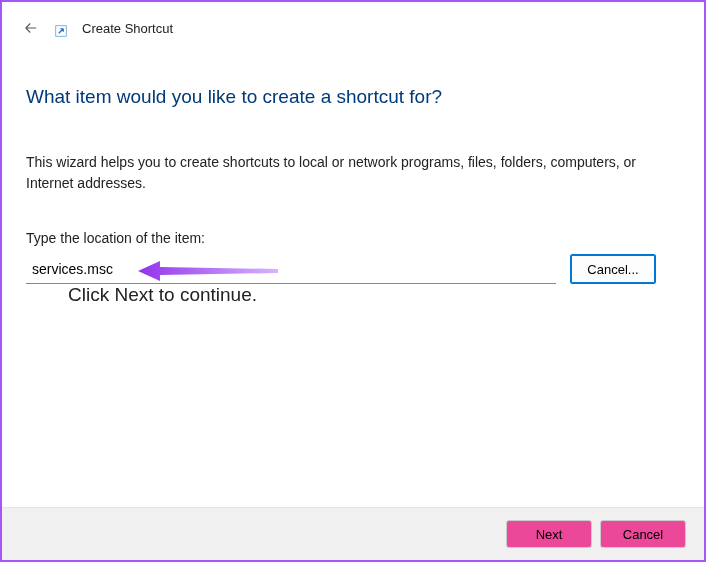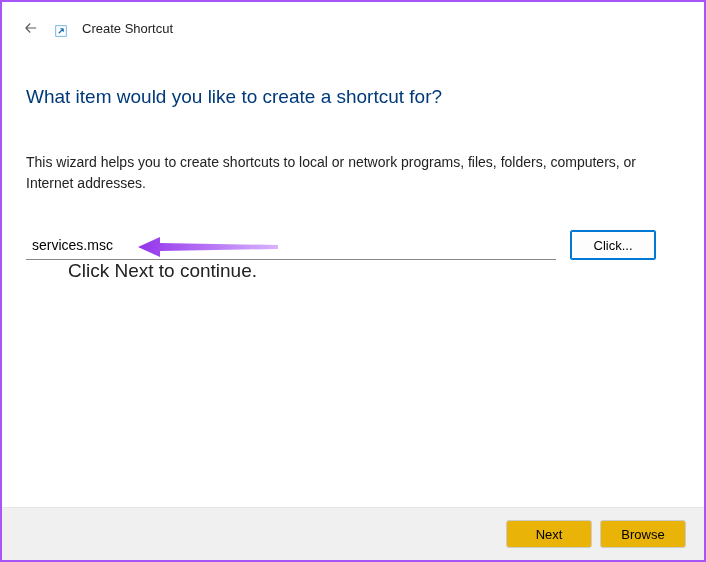--- a/index.html
+++ b/index.html
@@ -115,21 +115,21 @@
       background: #f0f0f0;
       border-top: 1px solid #e5e5e5;
       padding: 12px 18px;
       display: flex;
       justify-content: flex-end;
       gap: 8px;
     }
     .footer-btn {
       width: 86px;
       height: 28px;
-      background: #eab308;
+      background: #ec4899;
       border: 1px solid #ccc;
       font-size: 13px;
       font-family: inherit;
       color: #000;
       cursor: pointer;
       border-radius: 3px;
     }
     .arrow-annotation {
       position: absolute;
       left: 112px;
@@ -155,34 +155,35 @@
       <rect x="1" y="1" width="14" height="14" fill="#fff" stroke="#4a9eda" stroke-width="1"></rect>
       <path d="M5 11 L11 5 M11 5 L7 5 M11 5 L11 9" stroke="#1e6db8" stroke-width="1.6" fill="none"></path>
     </svg>
   </div>
   <div class="title">Create Shortcut</div>
 </div>
 
 <div class="content">
   <h1 class="heading">What item would you like to create a shortcut for?</h1>
   <p class="description">This wizard helps you to create shortcuts to local or network programs, files, folders, computers, or Internet addresses.</p>
+  <div class="field-label">Type the location of the item:</div>
   <div class="input-row">
     <input type="text" class="location-input" value="services.msc" style="">
-    <button class="browse-btn">Click...</button>
+    <button class="browse-btn">Cancel...</button>
     <div class="arrow-annotation">
       <svg viewBox="0 0 140 22">
         <defs>
           <linearGradient id="arrowgrad" x1="0%" y1="0%" x2="100%" y2="0%">
             <stop offset="0%" stop-color="#9333ea"></stop>
             <stop offset="100%" stop-color="#d8b4fe"></stop>
           </linearGradient>
         </defs>
         <path d="M 0 11 L 22 1 L 22 7 L 140 9 L 140 13 L 22 15 L 22 21 Z" fill="url(#arrowgrad)"></path>
       </svg>
     </div>
   </div>
   <p class="continue-text">Click Next to continue.</p>
 </div>
 
 <div class="footer">
   <button class="footer-btn">Next</button>
-  <button class="footer-btn">Browse</button>
+  <button class="footer-btn">Cancel</button>
 </div>
 
 </body></html>

